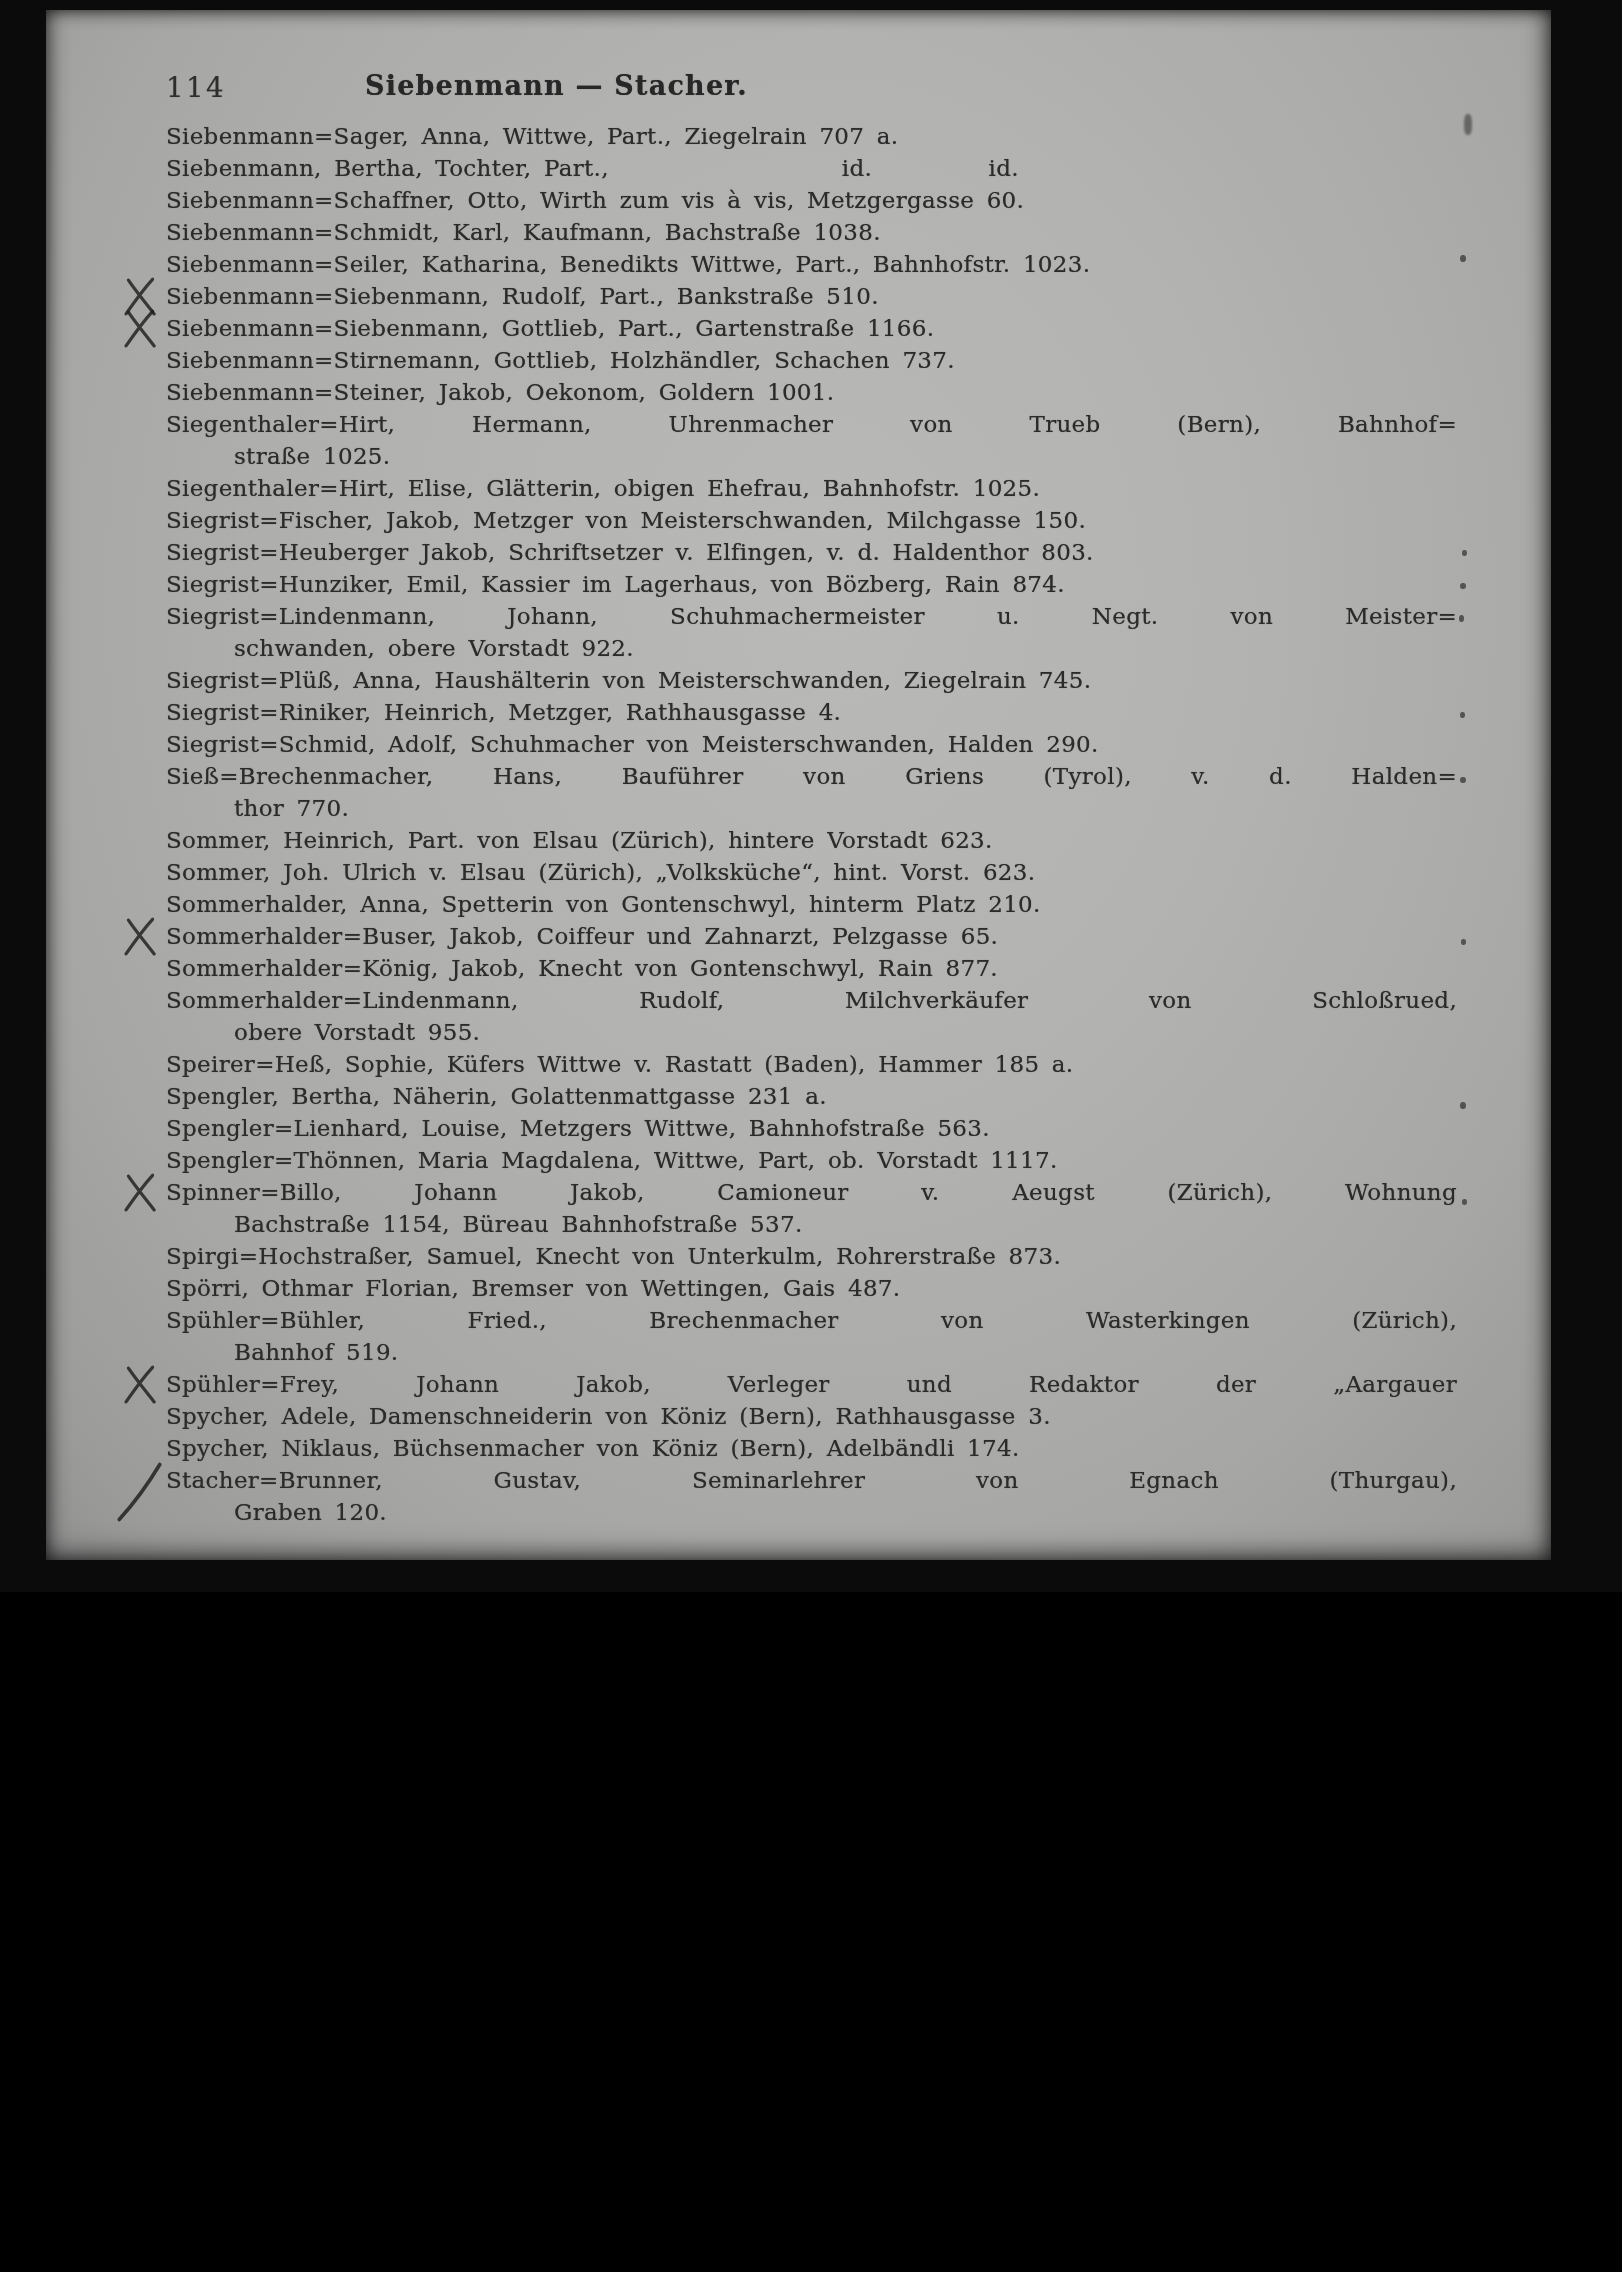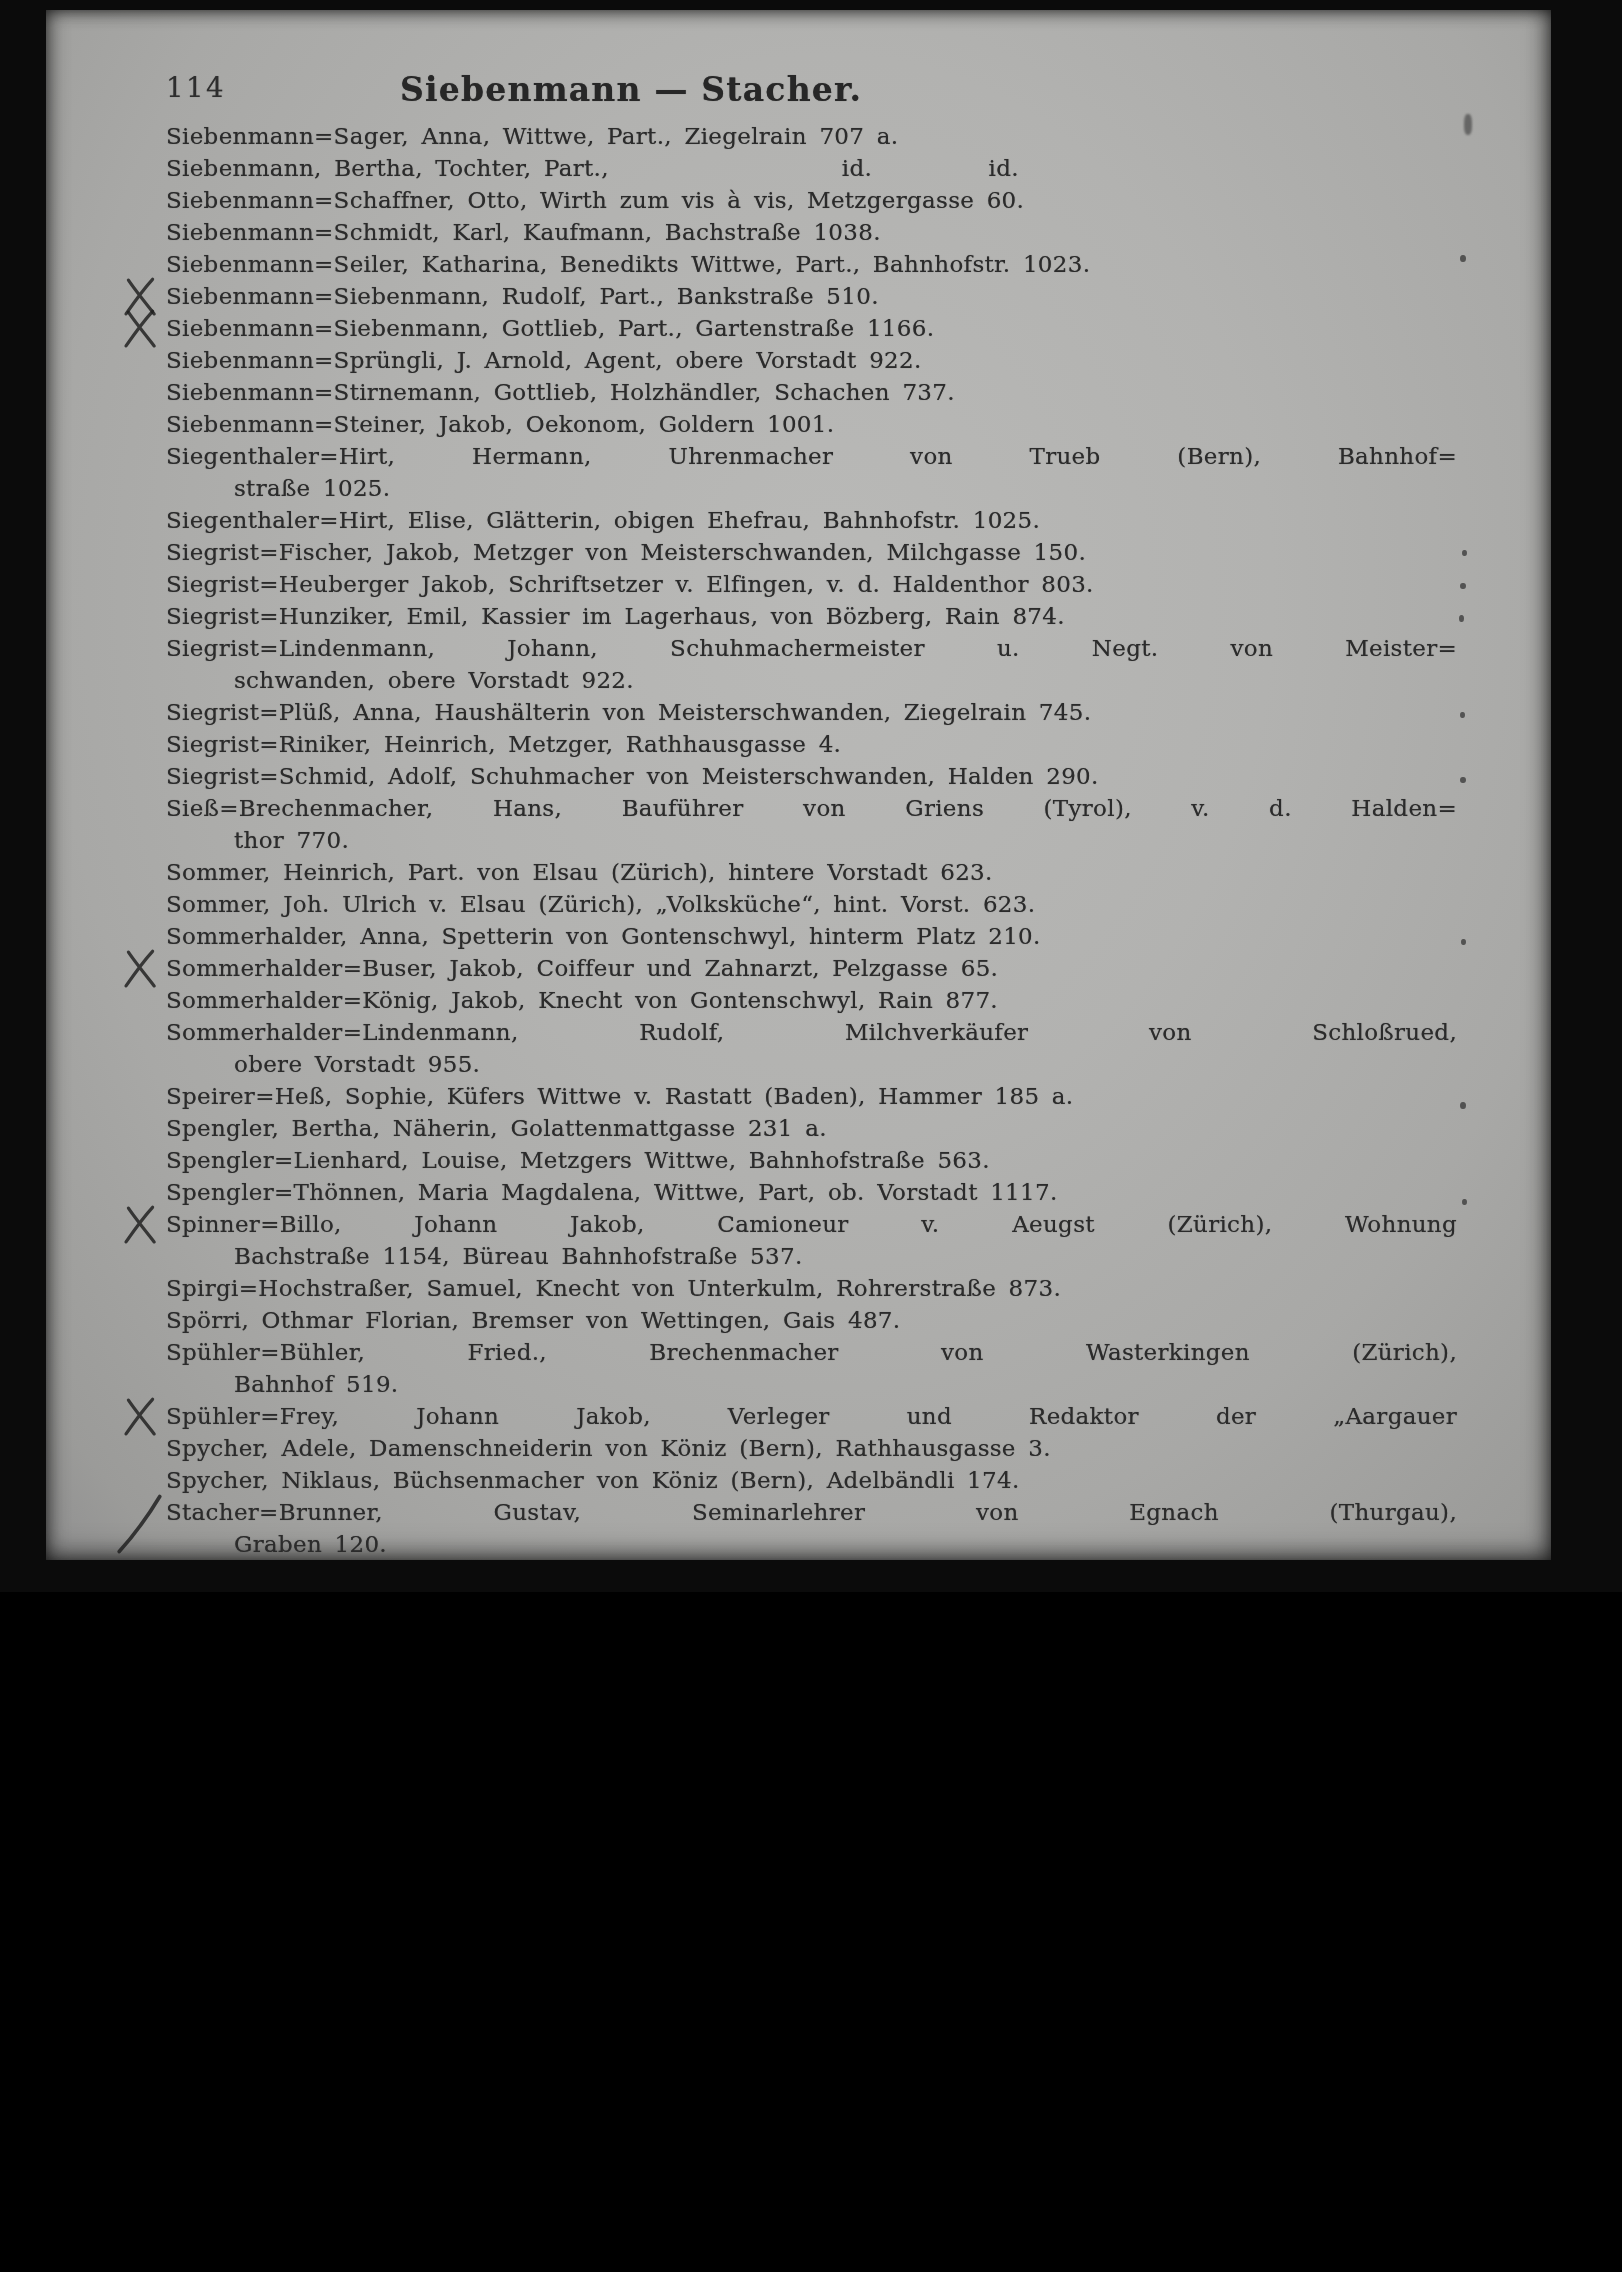--- a/index.html
+++ b/index.html
@@ -25,24 +25,23 @@
   .header{
     position:absolute;left:120px;top:60px;width:1291px;height:37px;
   }
   .pagenum{
     position:absolute;left:0;top:1.6px;
     font-size:27.6px;letter-spacing:2.4px;color:#2e2e2e;
     text-shadow:0 0 0.8px rgba(30,30,30,0.5);
   }
   .title{
     position:absolute;left:199px;top:0;
-    font-size:33px;font-weight:bold;letter-spacing:1.2px;color:#272727;
+    font-size:27px;font-weight:bold;letter-spacing:1.2px;color:#272727;
     text-shadow:0 0 0.8px rgba(25,25,25,0.6);
     white-space:nowrap;
-    margin-left:35px;
   }
   .entries{
     position:absolute;left:120px;top:110px;width:1291px;
   }
   .entry{position:relative;}
   .line{
     font-size:23px;line-height:32px;
     letter-spacing:0.3px;word-spacing:4.9px;
     white-space:pre-wrap;
     color:#2b2b2b;
@@ -103,23 +102,20 @@
           </span>
           <div class="line">Siebenmann=Siebenmann, Rudolf, Part., Bankstraße 510.</div>
         </div>
         <div class="entry">
           <span class="mark x">
             <svg width="37" height="42" viewBox="0 0 46 52">
               <path d="M8 5 C16 17 29 33 40 47 M38 4 C27 16 14 34 5 47" fill="none" stroke="#1d1d1d" stroke-width="4" stroke-linecap="round" opacity="0.82"></path>
             </svg>
           </span>
           <div class="line">Siebenmann=Siebenmann, Gottlieb, Part., Gartenstraße 1166.</div>
-        </div>
-        <div class="entry">
-          <div class="line">Siebenmann=Sprüngli, J. Arnold, Agent, obere Vorstadt 922.</div>
         </div>
         <div class="entry">
           <div class="line">Siebenmann=Stirnemann, Gottlieb, Holzhändler, Schachen 737.</div>
         </div>
         <div class="entry">
           <div class="line">Siebenmann=Steiner, Jakob, Oekonom, Goldern 1001.</div>
         </div>
         <div class="entry">
           <div class="line j">Siegenthaler=Hirt, Hermann, Uhrenmacher von Trueb (Bern), Bahnhof=</div>
           <div class="line cont">straße 1025.</div>

